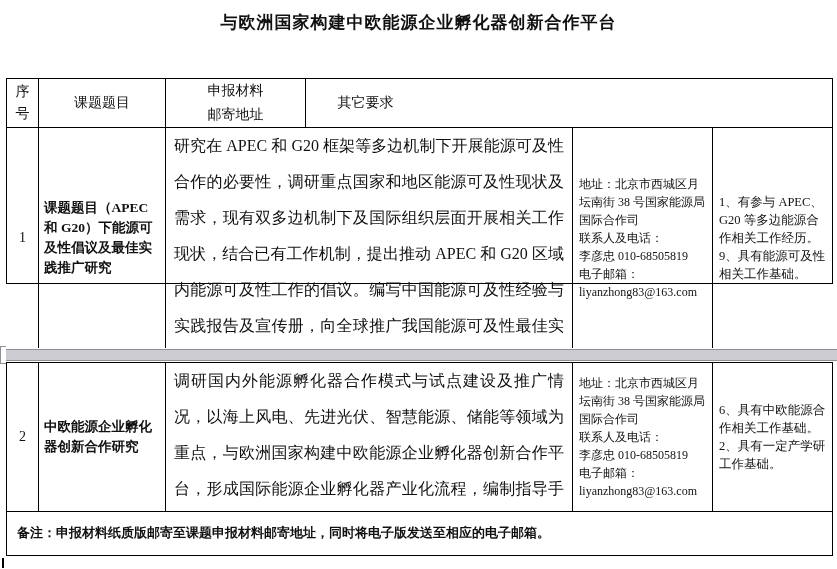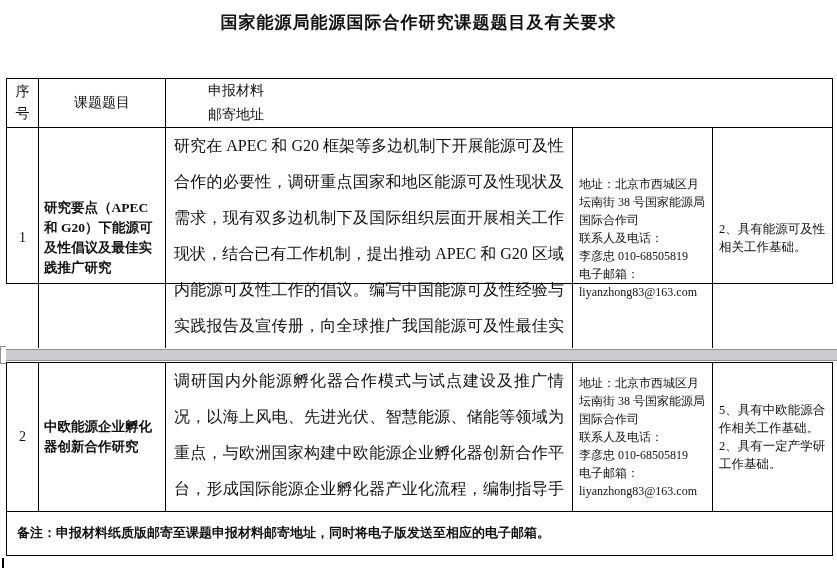--- a/index.html
+++ b/index.html
@@ -56,55 +56,59 @@
     border:1px solid var(--split-band-edge,#8f8f96);border-right:none;background:#fff;
   }
   .cursor-mark{
     position:absolute;left:2px;top:558px;width:2px;height:10px;background:#000;
   }
   .req-item{margin:0;}
 </style>
 </head>
 <body>
 
-<div class="doc-title">国家能源局能源国际合作研究课题题目及有关要求</div>
+<div class="doc-title">与欧洲国家构建中欧能源企业孵化器创新合作平台</div>
 
 <div class="tbl" id="tableA">
   <div class="trow hrow">
     <div class="cell c1">
       <span class="vwrap">序号</span>
     </div>
     <div class="cell c2" style="font-weight:normal;justify-content:center;">
       <span>课题题目</span>
     </div>
     <div class="cell c4" style="align-items:center;font-size:14px;">
       <div style="line-height:24px;">申报材料</div>
       <div style="line-height:24px;">邮寄地址</div>
     </div>
+    <div class="cell c5" style="align-items:center;font-size:14px;">
+      <span>其它要求</span>
+    </div>
   </div>
 
   <div class="trow row1">
     <div class="cell c1">
       <span>1</span>
     </div>
     <div class="cell c2">
-      <span>研究要点（APEC 和 G20）下能源可及性倡议及最佳实践推广研究</span>
+      <span>课题题目（APEC 和 G20）下能源可及性倡议及最佳实践推广研究</span>
     </div>
     <div class="cell c3">
       <span>研究在 APEC 和 G20 框架等多边机制下开展能源可及性合作的必要性，调研重点国家和地区能源可及性现状及需求，现有双多边机制下及国际组织层面开展相关工作现状，结合已有工作机制，提出推动 APEC 和 G20 区域内能源可及性工作的倡议。编写中国能源可及性经验与实践报告及宣传册，向全球推广我国能源可及性最佳实践，助推我国优势能源技术、装备和产能走出去。</span>
     </div>
     <div class="cell c4">
       <div>地址：北京市西城区月坛南街 38 号国家能源局国际合作司</div>
       <div>联系人及电话：</div>
       <div>李彦忠 010-68505819</div>
       <div>电子邮箱：</div>
       <div>liyanzhong83@163.com</div>
     </div>
     <div class="cell c5">
-      <p class="req-item">2、具有能源可及性相关工作基础。</p>
+      <p class="req-item">1、有参与 APEC、G20 等多边能源合作相关工作经历。</p>
+      <p class="req-item">9、具有能源可及性相关工作基础。</p>
     </div>
   </div>
 </div>
 
 <div class="split-band"></div>
 <div class="split-handle"></div>
 
 <div class="tbl" id="tableB">
   <div class="trow row2">
     <div class="cell c1">
@@ -117,21 +121,21 @@
       <span>调研国内外能源孵化器合作模式与试点建设及推广情况，以海上风电、先进光伏、智慧能源、储能等领域为重点，与欧洲国家构建中欧能源企业孵化器创新合作平台，形成国际能源企业孵化器产业化流程，编制指导手册；选取较为成熟的领域，开展多双边能源孵化器试点项目。</span>
     </div>
     <div class="cell c4">
       <div>地址：北京市西城区月坛南街 38 号国家能源局国际合作司</div>
       <div>联系人及电话：</div>
       <div>李彦忠 010-68505819</div>
       <div>电子邮箱：</div>
       <div>liyanzhong83@163.com</div>
     </div>
     <div class="cell c5">
-      <p class="req-item">5、具有中欧能源合作相关工作基础。</p>
+      <p class="req-item">6、具有中欧能源合作相关工作基础。</p>
       <p class="req-item">2、具有一定产学研工作基础。</p>
     </div>
   </div>
   <div class="note-row">
     <span>备注：申报材料纸质版邮寄至课题申报材料邮寄地址，同时将电子版发送至相应的电子邮箱。</span>
   </div>
 </div>
 
 <div class="cursor-mark"></div>
 

